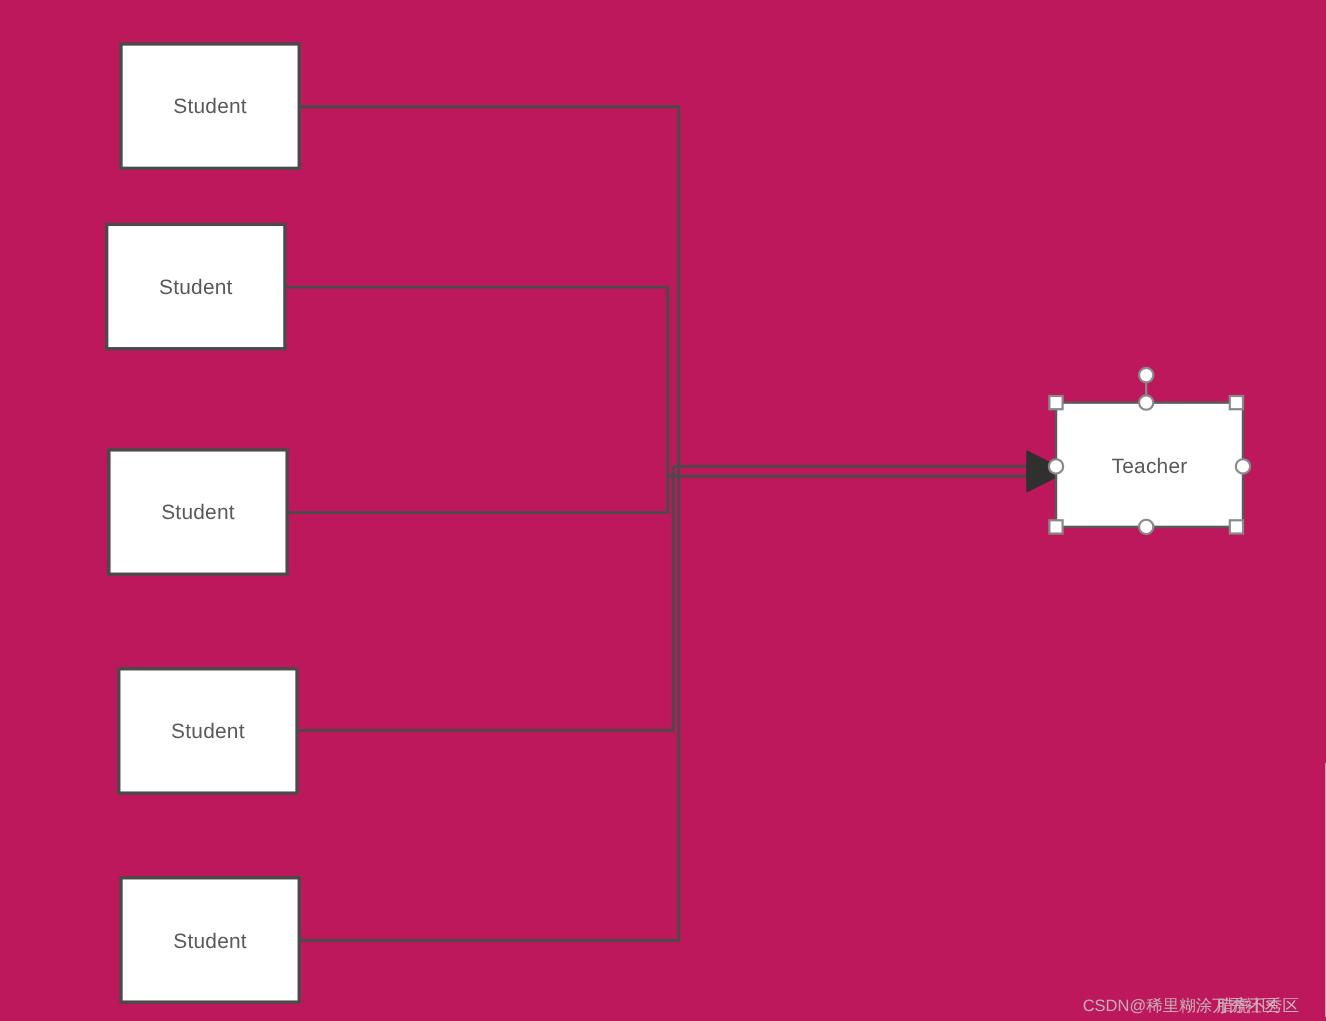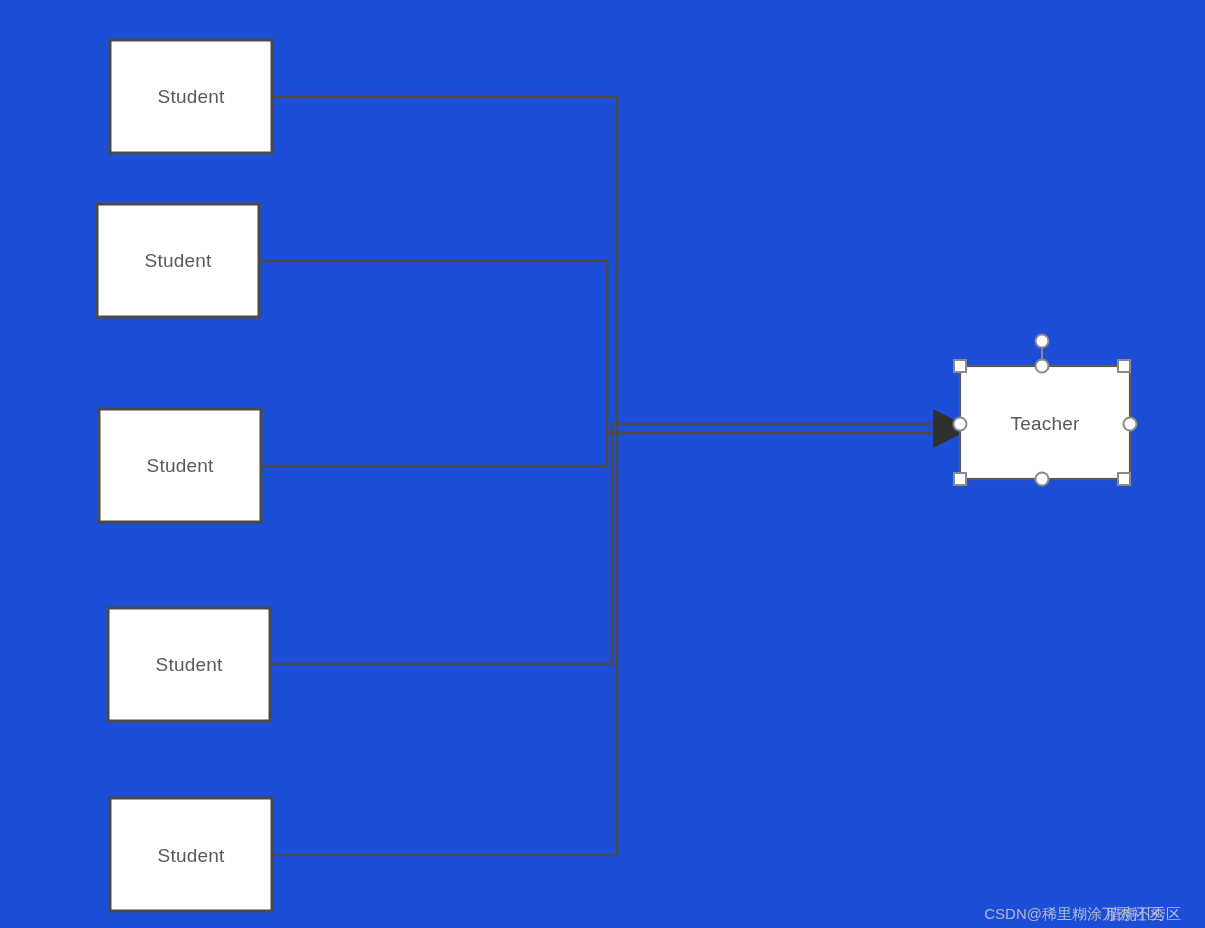--- a/index.html
+++ b/index.html
@@ -8,21 +8,21 @@
     padding: 0;
     background: #ffffff;
   }
   body {
     font-family: "Liberation Sans", sans-serif;
   }
   #canvas {
     position: relative;
     width: 1205px;
     height: 928px;
-    background: #1d4ed8;
+    background: #be185d;
     overflow: hidden;
   }
   #diagram-svg {
     position: absolute;
     left: 0;
     top: 0;
     width: 1205px;
     height: 928px;
     display: block;
   }

